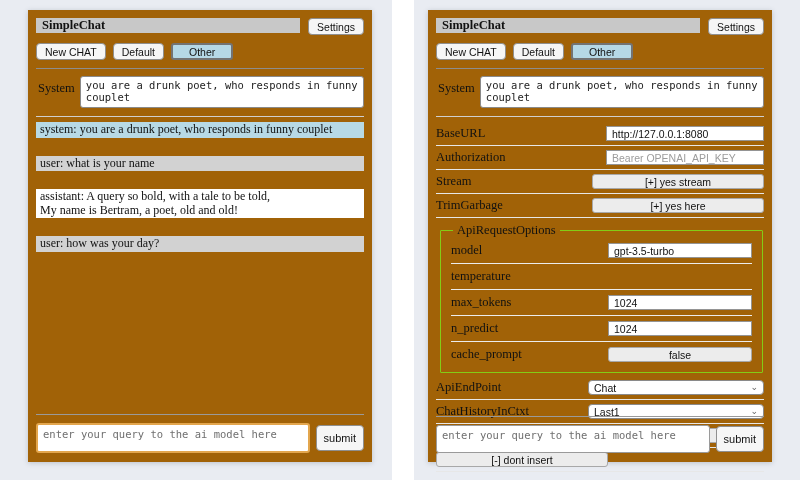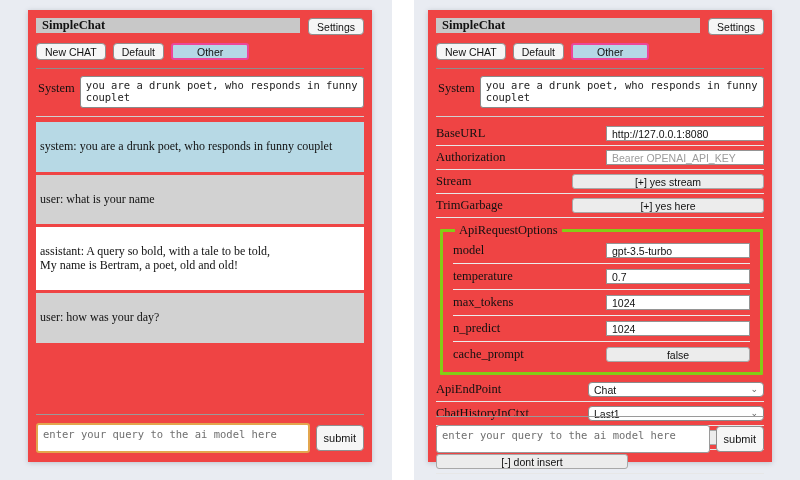--- a/index.html
+++ b/index.html
@@ -5,85 +5,85 @@
   html,body{margin:0;padding:0;}
   body{
     width:800px;height:480px;position:relative;overflow:hidden;
     background:#ffffff;font-family:"Liberation Serif",serif;color:#111;
   }
   .shot-bg{position:absolute;top:0;height:480px;background:#e9ecf2;}
   #shot-bg-left{left:0;width:392px;}
   #shot-bg-right{left:414px;width:386px;}
 
   .panel{
-    position:absolute;top:10px;width:344px;height:452px;background:#ef4444;
+    position:absolute;top:10px;width:344px;height:452px;background:#a16207;
     box-shadow:0 1px 5px rgba(60,70,90,.25);padding:8px;box-sizing:border-box;
   }
   #panel-left{left:28px;}
   #panel-right{left:428px;}
 
   
   .header-row{display:flex;align-items:stretch;}
   .title-bar{flex:1;background:#c8c8c8;padding:0 6px;font-weight:bold;
     font-size:12.5px;line-height:15px;height:15px;}
   .btn{
     font-family:"Liberation Sans",sans-serif;font-size:10.5px;color:#111;
     background:#f6f6f6;border:1px solid #8f8f8f;border-radius:4px;
     padding:1px 8px;cursor:pointer;
   }
   .settings-btn{margin-left:8px;height:17px;}
   .toolbar{margin-top:8px;display:flex;gap:7px;}
   .toolbar .btn{height:17px;}
-  .btn.selected{background:#b5d8e6;border:2px solid #ec4899;border-radius:3px;padding:0 24px;}
+  .btn.selected{background:#b5d8e6;border:2px solid #737373;border-radius:3px;padding:0 16px;}
 
   hr{border:none;margin:0;}
   .sep-dark{border-top:1px solid #8d8d8d;margin:8px 0 7px;}
   .sep-light{border-top:1px solid #cfcfcf;margin:8px 0 5px;}
 
   
   .system-row{display:flex;font-size:12.5px;}
   .system-row label{padding:5px 5px 0 2px;}
   .system-input{
     flex:1;height:26px;border:1px solid #8a8a8a;border-radius:3px;resize:none;
     font-family:"DejaVu Sans Mono",monospace;font-size:10.5px;padding:2px 5px;
     color:#222;outline:none;box-sizing:content-box;
   }
 
   
   .chat-list{margin-top:1px;}
-  .msg{font-size:12px;line-height:13.5px;padding:18px 4px;margin-bottom:3px;white-space:pre-line;}
+  .msg{font-size:12px;line-height:13.5px;padding:1px 4px;margin-bottom:18px;white-space:pre-line;}
   .msg-system{background:#b7d9e5;}
   .msg-user{background:#d2d2d2;}
   .msg-assistant{background:#ffffff;}
 
   
   .srow{
     display:flex;justify-content:space-between;align-items:center;
     font-size:12.5px;padding:3px 0;border-bottom:1px solid #e7e7e7;min-height:17px;
   }
   .ctl-input{
     width:158px;box-sizing:border-box;height:15px;border:1px solid #949494;border-radius:0;
     font-family:"Liberation Sans",sans-serif;font-size:10.5px;padding:1px 5px;color:#111;outline:none;
   }
   .ctl-input::placeholder{color:#9c9c9c;}
   .ctl-btn{
-    width:192px;box-sizing:border-box;height:15px;background:#ececec;
+    width:172px;box-sizing:border-box;height:15px;background:#ececec;
     border:1px solid #a8a8a8;border-radius:3px;font-family:"Liberation Sans",sans-serif;
     font-size:10.5px;color:#111;text-align:center;line-height:12px;cursor:pointer;
   }
   .sel{
     width:176px;box-sizing:border-box;height:15px;background:#fff;
     border:1px solid #8a8a8a;border-radius:4px;display:flex;justify-content:space-between;
     align-items:center;font-family:"Liberation Sans",sans-serif;font-size:10.5px;
     padding:0 5px;cursor:pointer;
   }
   .sel .chev{color:#666;font-size:9px;line-height:9px;}
 
   fieldset.aro{
-    border:3px solid #84cc16;margin:5px 1px 3px 4px;padding:0 10px 5px;border-radius:1px;
+    border:1px solid #84cc16;margin:5px 1px 3px 4px;padding:0 10px 5px;border-radius:1px;
   }
   fieldset.aro legend{font-size:12.5px;padding:0 4px;margin-left:2px;}
   fieldset.aro .srow{border-bottom:1px solid #ececec;padding:4px 0;}
   fieldset.aro .ctl-input,fieldset.aro .ctl-btn{width:144px;}
 
   
   .query-area{position:absolute;left:8px;right:8px;bottom:9px;}
   .query-sep{border-top:1px solid #9a9a9a;margin-bottom:8px;}
   .query-row{display:flex;align-items:center;gap:6px;}
   .query-input{
@@ -189,21 +189,20 @@
     <fieldset class="aro">
       <legend>ApiRequestOptions</legend>
 
       <div class="srow">
         <span>model</span>
         <input class="ctl-input" value="gpt-3.5-turbo" style="">
       </div>
 
       <div class="srow">
         <span>temperature</span>
-        <input class="ctl-input" value="0.7" style="">
       </div>
 
       <div class="srow">
         <span>max_tokens</span>
         <input class="ctl-input" value="1024" style="">
       </div>
 
       <div class="srow">
         <span>n_predict</span>
         <input class="ctl-input" value="1024" style="">

